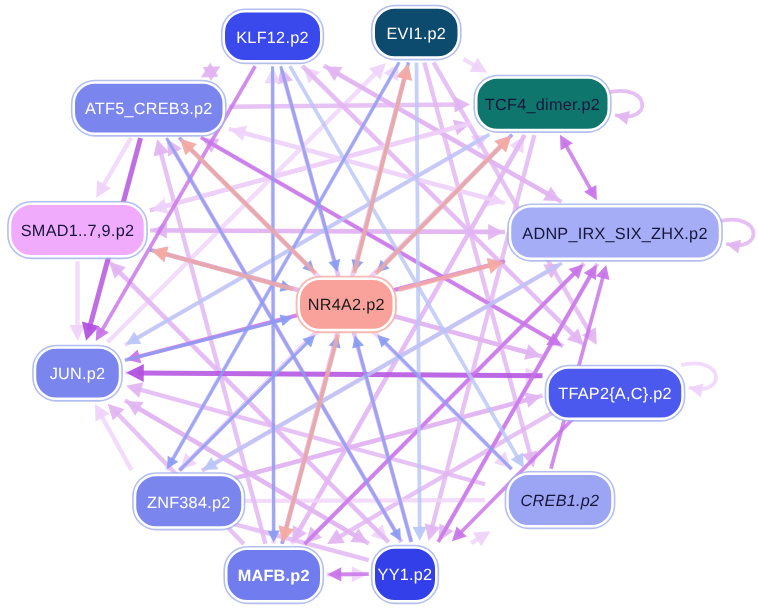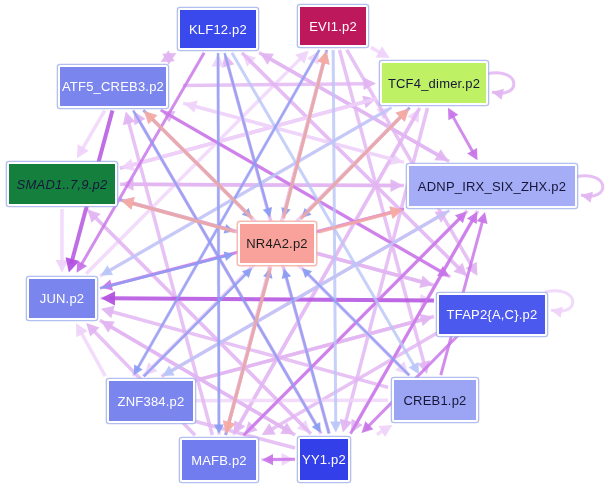--- a/index.html
+++ b/index.html
@@ -1,21 +1,21 @@
 <!DOCTYPE html>
 <html><head>
 <meta charset="utf-8">
 <style>
   html,body{margin:0;padding:0;background:#ffffff;}
   body{width:606px;height:489px;overflow:hidden;position:relative;
        font-family:"Liberation Sans", sans-serif;}
   #canvas{position:absolute;left:0;top:0;width:606px;height:489px;}
   #edges{position:absolute;left:0;top:0;}
   .node{position:absolute;display:flex;align-items:center;justify-content:center;
-        border:2px solid #ffffff;border-radius:2px;
+        border:2px solid #ffffff;border-radius:18px;
         box-shadow:0 0 0 1.3px rgba(160,175,235,.8);
         font-size:13px;letter-spacing:.2px;box-sizing:border-box;
         cursor:pointer;white-space:nowrap;z-index:5;}
   .node.center-ring{box-shadow:0 0 0 1.5px rgba(244,178,170,.9);}
   .node span{pointer-events:none;}
 </style>
 </head>
 <body>
 
 <div id="canvas">
@@ -204,50 +204,50 @@
       <polygon points="492,92 503.9561,88.83395 501.53790000000004,99.87405" fill="#e2b4f2" fill-opacity="0.92"></polygon>
       <path d="M 575 177 C 611 169, 611 203, 581 195" fill="none" stroke="#e2b4f2" stroke-width="3" stroke-opacity="0.85"></path>
       <polygon points="581,195 592.9561,191.83395000000002 590.5378999999999,202.87405" fill="#e2b4f2" fill-opacity="0.92"></polygon>
       <path d="M 545 292 C 581 284, 581 318, 551 310" fill="none" stroke="#efd3fa" stroke-width="3" stroke-opacity="0.85"></path>
       <polygon points="551,310 562.9561,306.83394999999996 560.5378999999999,317.87405" fill="#efd3fa" fill-opacity="0.92"></polygon>
     </svg>
   <div id="nodes">
       <div class="node" style="left: 178px; top: 8px; width: 80px; height: 42px; background: rgb(58, 73, 236); color: rgb(255, 255, 255);">
         <span>KLF12.p2</span>
       </div>
-      <div class="node" style="left: 298px; top: 5px; width: 70px; height: 42px; background: #be185d; color: rgb(255, 255, 255);">
+      <div class="node" style="left: 298px; top: 5px; width: 70px; height: 42px; background: #0c4a6e; color: rgb(255, 255, 255);">
         <span>EVI1.p2</span>
       </div>
-      <div class="node" style="left: 58px; top: 64.5px; width: 110px; height: 43px; background: rgb(122, 133, 238); color: rgb(255, 255, 255);">
+      <div class="node" style="left: 58px; top: 64.5px; width: 122px; height: 43px; background: rgb(122, 133, 238); color: rgb(255, 255, 255);">
         <span>ATF5_CREB3.p2</span>
       </div>
-      <div class="node" style="left: 380px; top: 61px; width: 108px; height: 44px; background: #bef264; color: rgb(22, 22, 58);">
+      <div class="node" style="left: 380px; top: 61px; width: 108px; height: 44px; background: #0f766e; color: rgb(22, 22, 58);">
         <span>TCF4_dimer.p2</span>
       </div>
-      <div class="node" style="left: 7px; top: 162px; width: 110px; height: 44px; background: #15803d; color: rgb(22, 22, 58); font-style: italic;">
+      <div class="node" style="left: 7px; top: 162px; width: 110px; height: 44px; background: #f0abfc; color: rgb(22, 22, 58);">
         <span>SMAD1..7,9.p2</span>
       </div>
       <div class="node" style="left: 407px; top: 164px; width: 170px; height: 44px; background: rgb(164, 173, 245); color: rgb(22, 22, 58);">
         <span>ADNP_IRX_SIX_ZHX.p2</span>
       </div>
       <div class="node center-ring" style="left: 238px; top: 221.5px; width: 78px; height: 43px; background: rgb(249, 162, 156); color: rgb(28, 28, 28);">
         <span>NR4A2.p2</span>
       </div>
       <div class="node" style="left: 27px; top: 276.5px; width: 70px; height: 43px; background: rgb(122, 133, 238); color: rgb(255, 255, 255); justify-content: center;">
         <span>JUN.p2</span>
       </div>
       <div class="node" style="left: 437px; top: 279.5px; width: 110px; height: 43px; background: rgb(76, 89, 238); color: rgb(255, 255, 255); margin-top: 13px;">
         <span>TFAP2{A,C}.p2</span>
       </div>
       <div class="node" style="left: 75px; top: 379px; width: 88px; height: 44px; background: rgb(122, 133, 238); color: rgb(255, 255, 255); margin-left: 32px;">
         <span>ZNF384.p2</span>
       </div>
-      <div class="node" style="left: 392px; top: 378px; width: 86px; height: 44px; background: rgb(155, 165, 244); color: rgb(22, 22, 58);">
+      <div class="node" style="left: 405px; top: 378px; width: 86px; height: 44px; background: rgb(155, 165, 244); color: rgb(22, 22, 58); font-style: italic;">
         <span>CREB1.p2</span>
       </div>
-      <div class="node" style="left: 180px; top: 438px; width: 78px; height: 44px; background: rgb(113, 125, 238); color: rgb(255, 255, 255);">
+      <div class="node" style="left: 180px; top: 438px; width: 78px; height: 44px; background: rgb(113, 125, 238); color: rgb(255, 255, 255); font-weight: bold;">
         <span>MAFB.p2</span>
       </div>
       <div class="node" style="left: 298px; top: 436.5px; width: 52px; height: 45px; background: rgb(51, 64, 234); color: rgb(255, 255, 255);">
         <span>YY1.p2</span>
       </div>
     </div>
 </div>
 
 </body></html>

